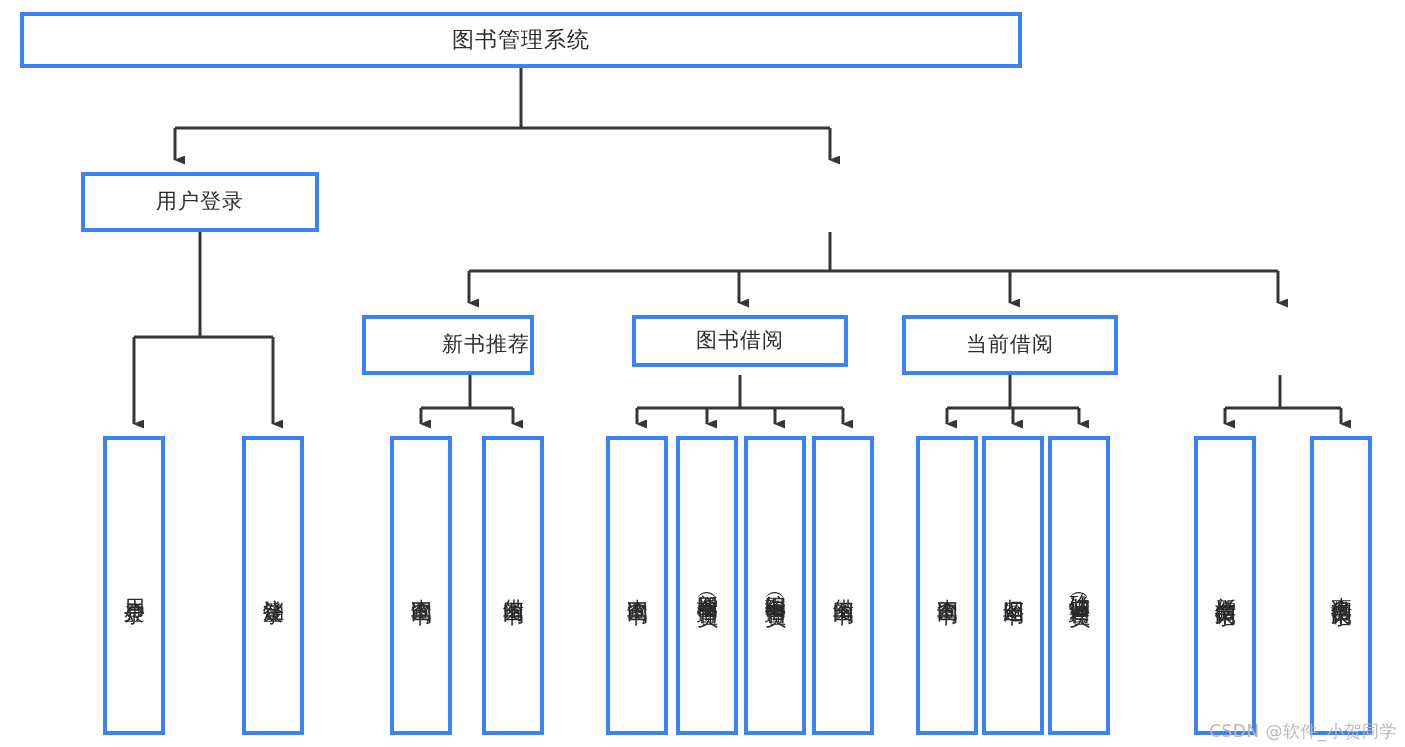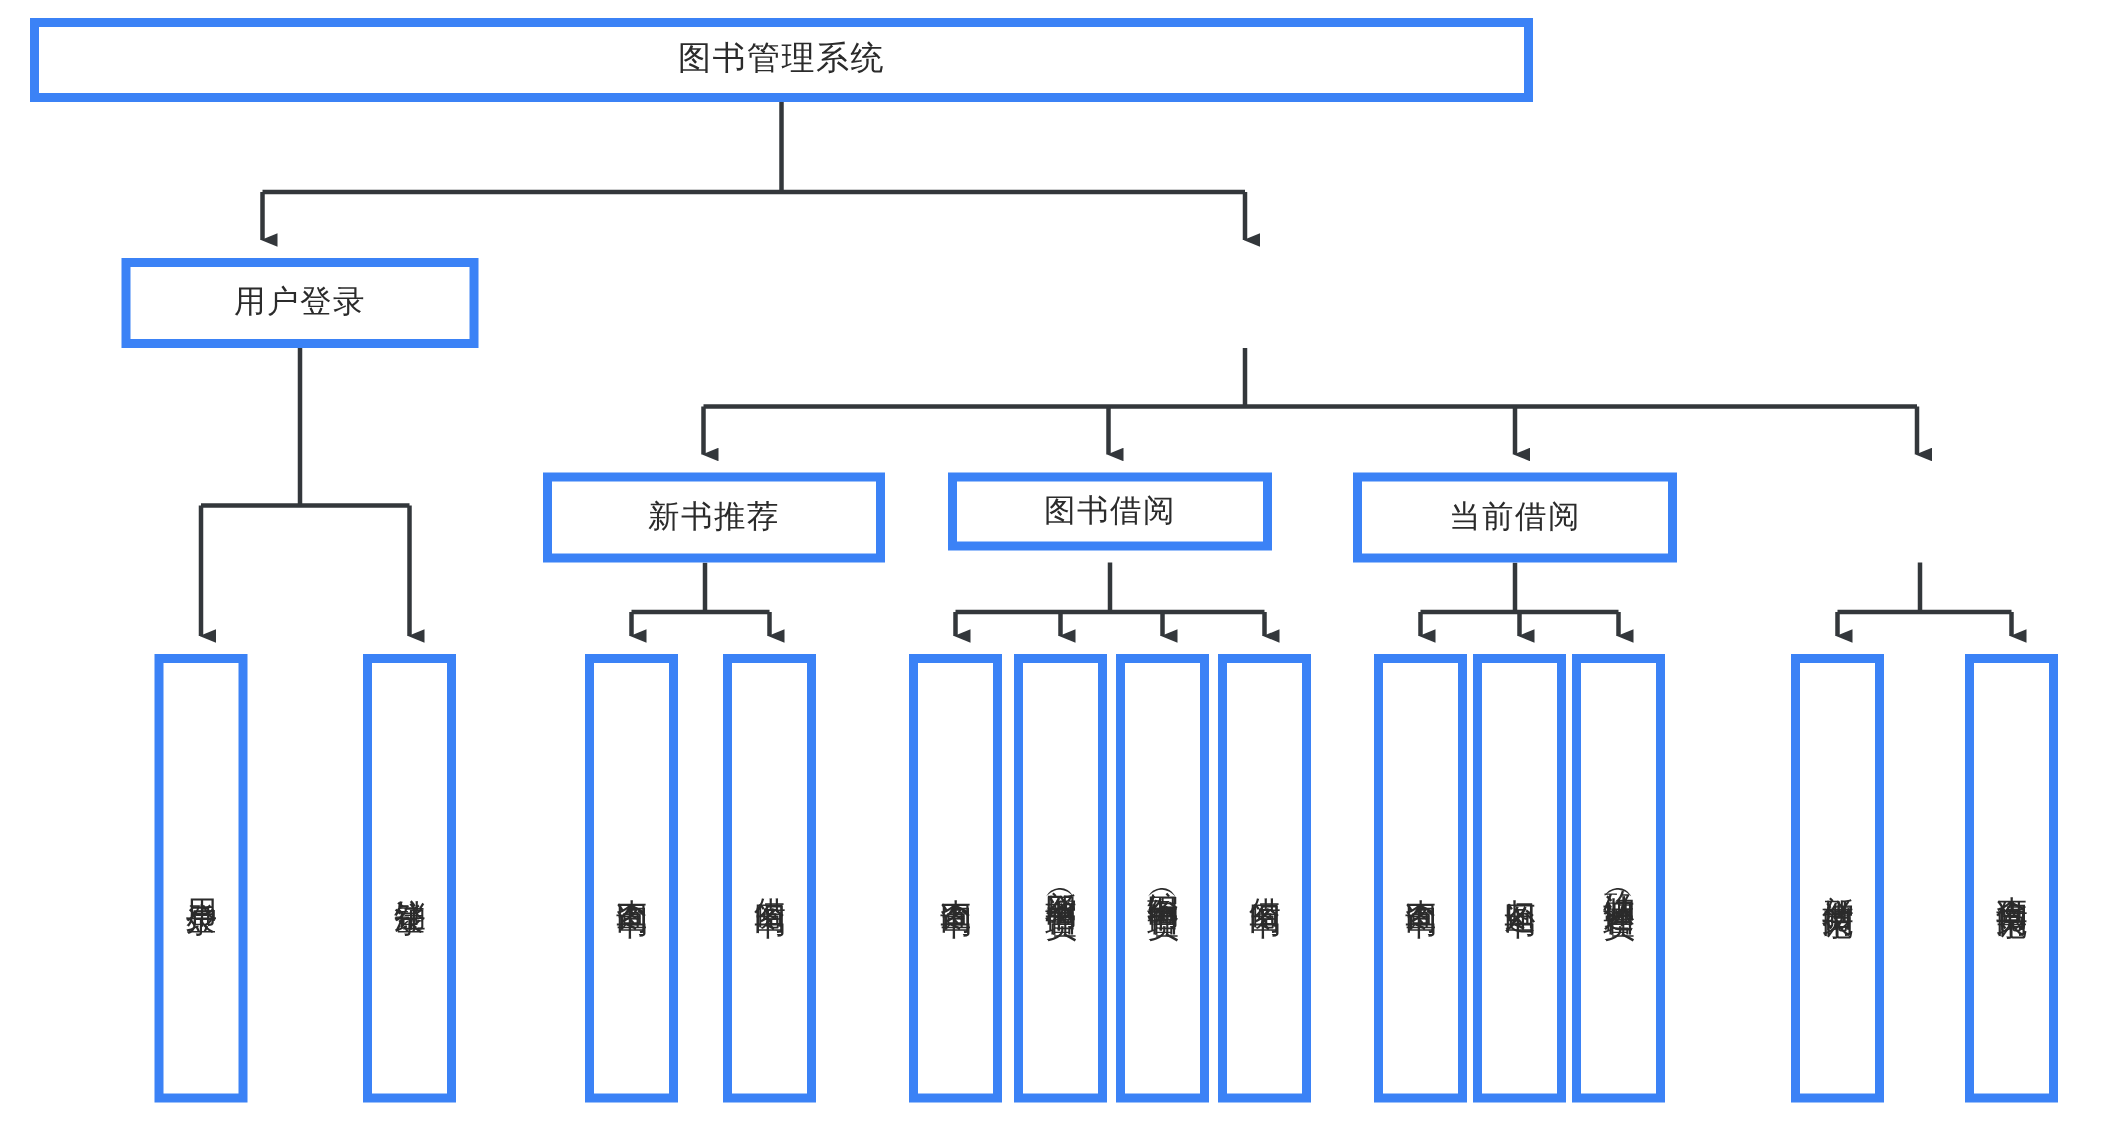--- a/index.html
+++ b/index.html
@@ -22,21 +22,21 @@
     position: absolute;
     left: 0;
     top: 0;
     width: 1405px;
     height: 747px;
   }
   .node {
     position: absolute;
     box-sizing: border-box;
     background: #ffffff;
-    border: 6px solid #3b82f6;
+    border: 4px solid #3b82f6;
     display: flex;
     align-items: center;
     justify-content: center;
     color: #2b2b2b;
   }
   .node.horizontal {
     font-size: 21px;
     letter-spacing: 1px;
     line-height: 1.1;
   }
@@ -137,21 +137,21 @@
   </svg>
 
   <div class="node horizontal root" style="left:20px; top:12px; width:1002px; height:56px;">
     <span>图书管理系统</span>
   </div>
 
   <div class="node horizontal" style="left:81px; top:172px; width:238px; height:60px;">
     <span>用户登录</span>
   </div>
 
-  <div class="node horizontal" style="left:362px; top:315px; width:228px; height:60px;">
+  <div class="node horizontal" style="left:362px; top:315px; width:172px; height:60px;justify-content:flex-end;">
     <span>新书推荐</span>
   </div>
   <div class="node horizontal" style="left:632px; top:315px; width:216px; height:52px;">
     <span>图书借阅</span>
   </div>
   <div class="node horizontal" style="left:902px; top:315px; width:216px; height:60px;">
     <span>当前借阅</span>
   </div>
 
   <div class="node vertical" style="left:103px; top:436px; width:62px; height:299px;">
@@ -187,14 +187,15 @@
   <div class="node vertical" style="left:1048px; top:436px; width:62px; height:299px;">
     <span class="vlabel">确认归还（管理员）</span>
   </div>
   <div class="node vertical" style="left:1194px; top:436px; width:62px; height:299px;">
     <span class="vlabel">新增借阅记录</span>
   </div>
   <div class="node vertical" style="left:1310px; top:436px; width:62px; height:299px;">
     <span class="vlabel">查询借阅记录</span>
   </div>
 
+  <div id="watermark">CSDN @软件_小贺同学</div>
 
 </div>
 
 </body></html>

